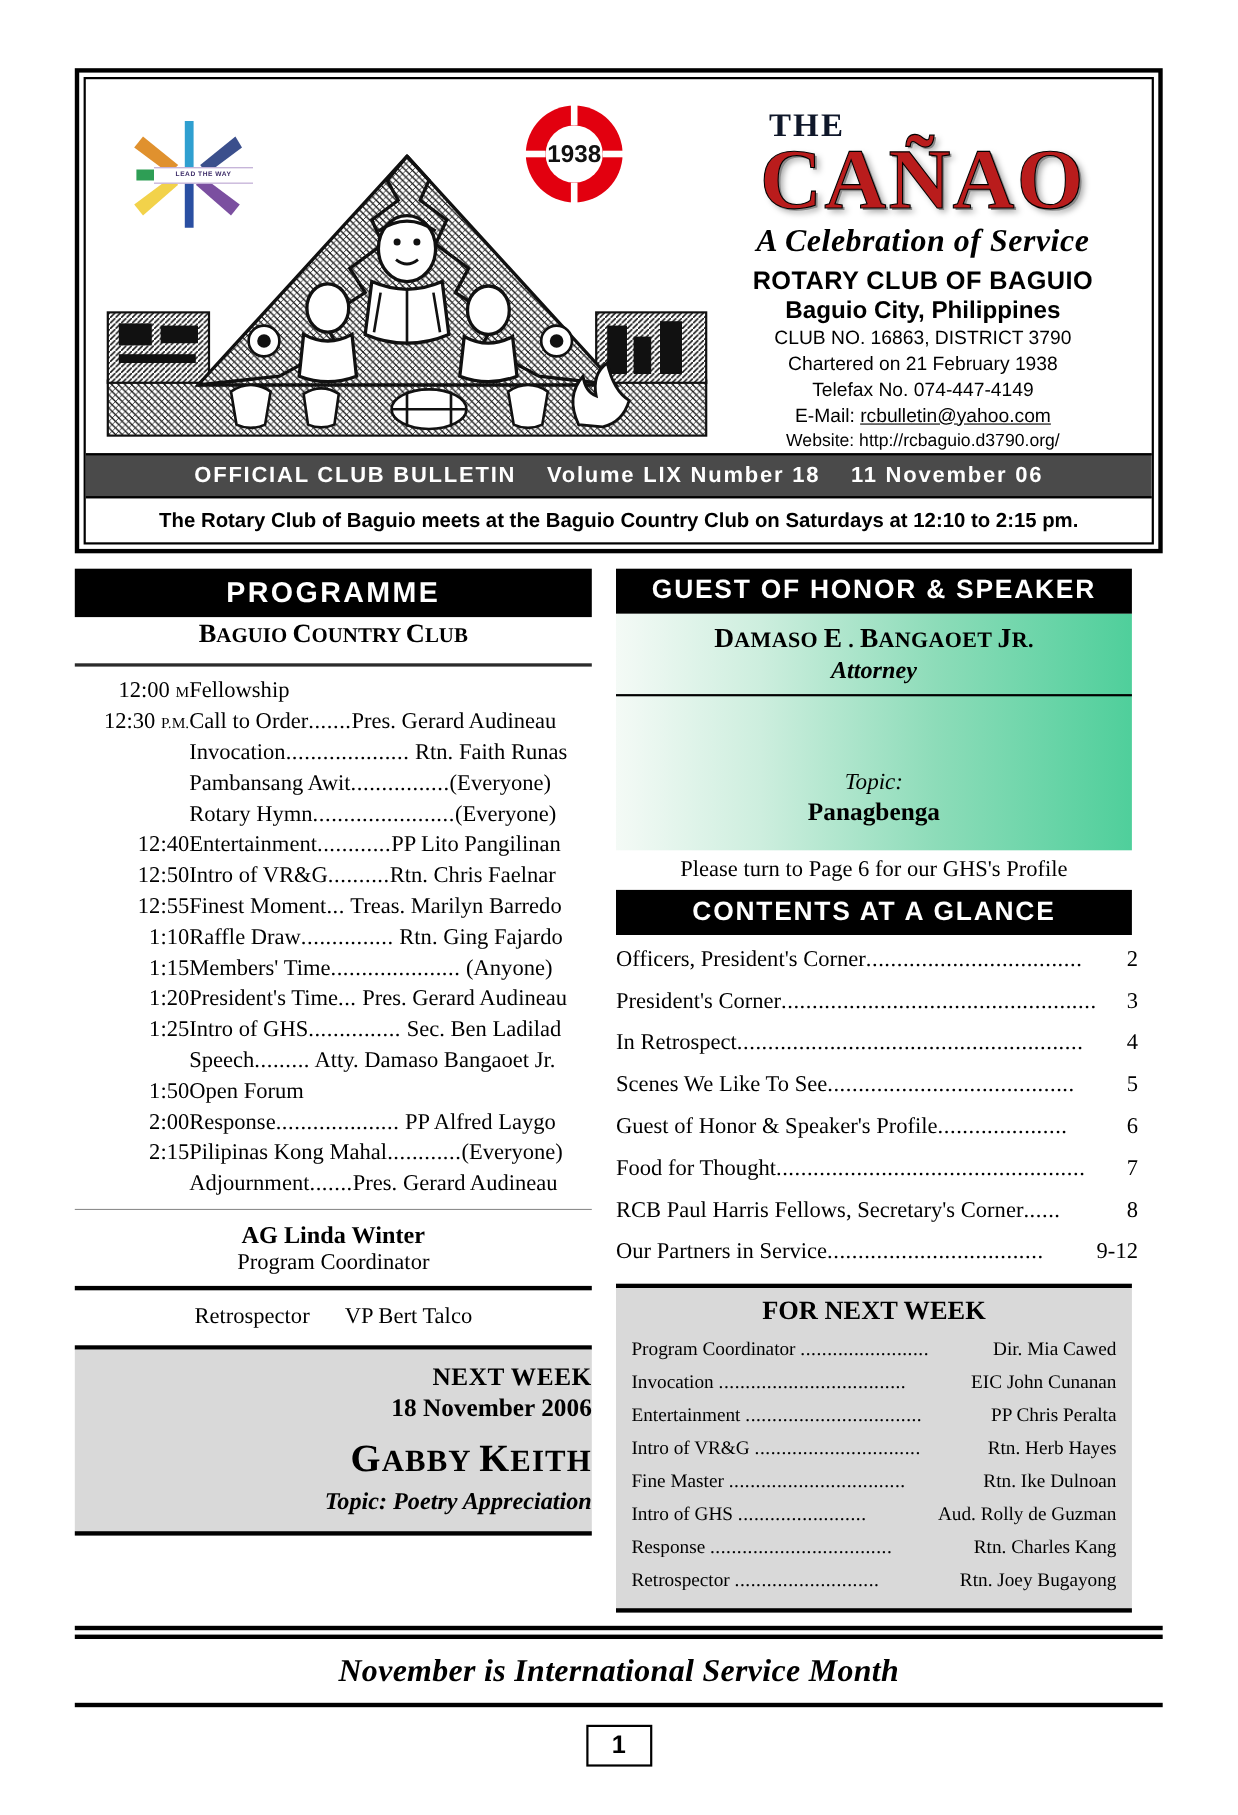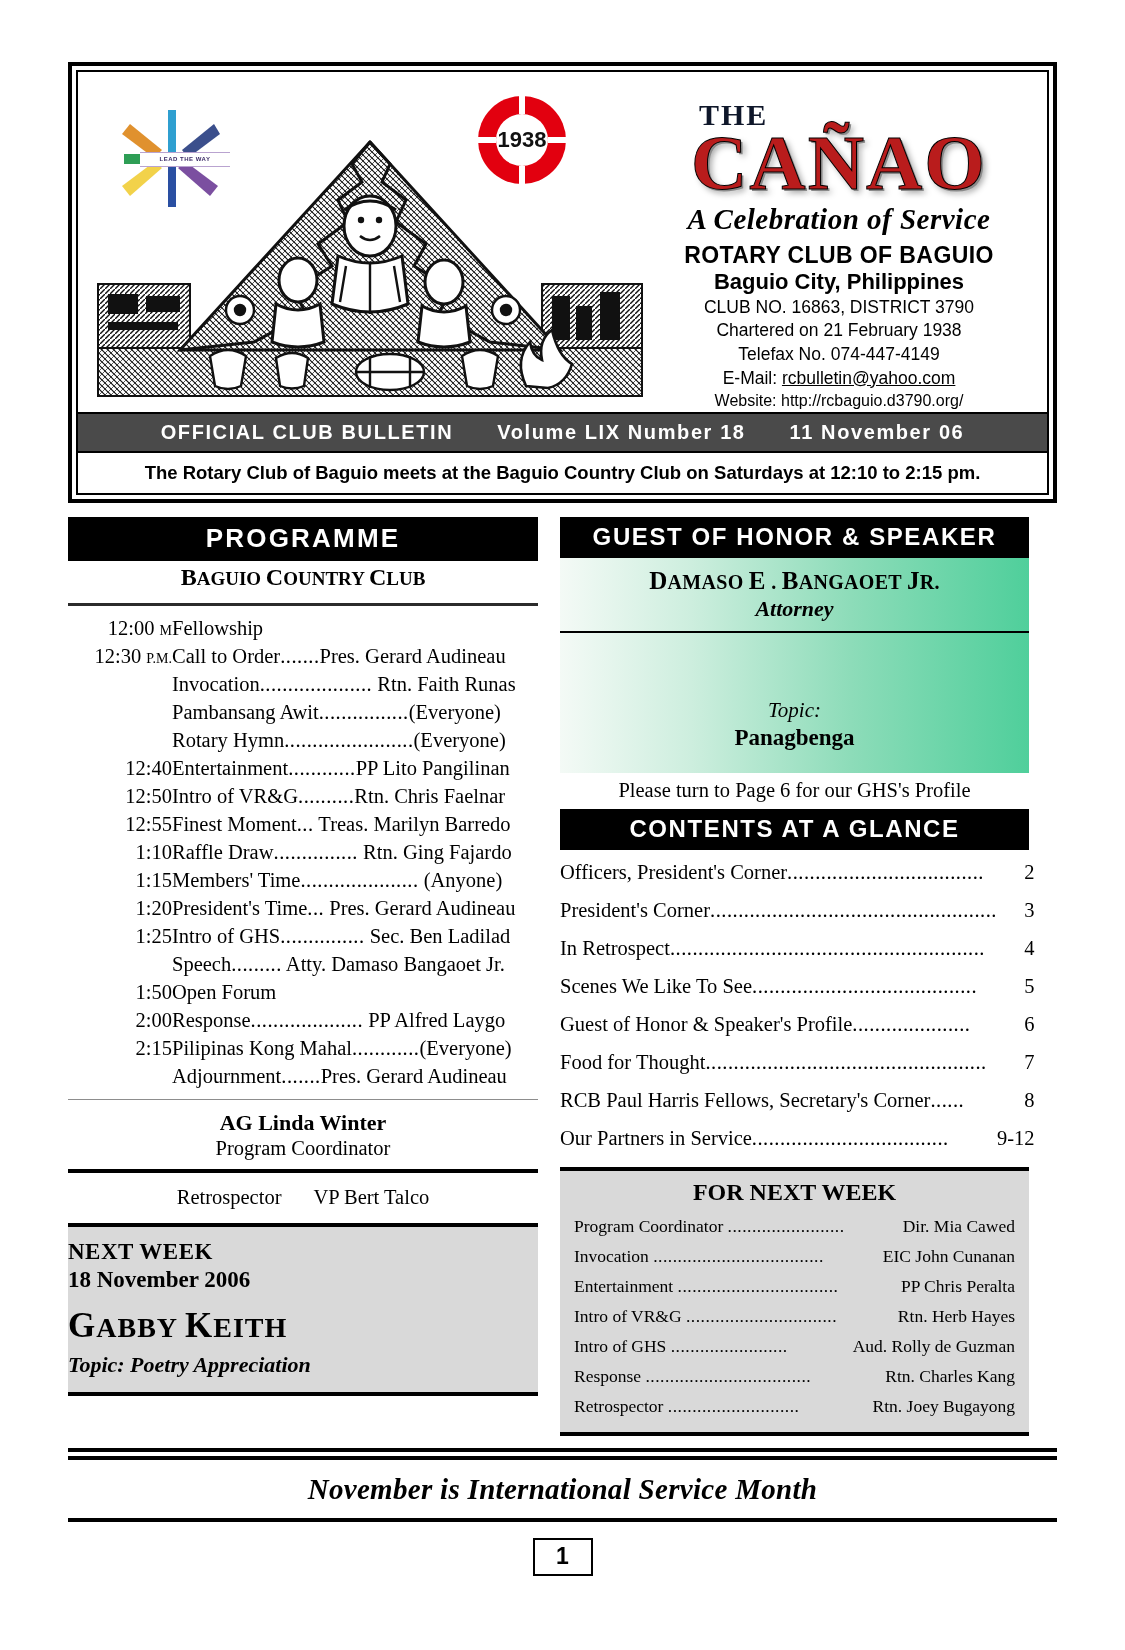--- a/index.html
+++ b/index.html
@@ -46,21 +46,21 @@
   .celebration{font-family:"Liberation Serif",serif;font-style:italic;font-weight:bold;font-size:29px;
                margin:4px 0 6px 0;letter-spacing:.5px;}
   .rc-name{font-family:"Liberation Sans",sans-serif;font-weight:bold;font-size:23px;letter-spacing:.4px;line-height:1.18;}
   .rc-city{font-family:"Liberation Sans",sans-serif;font-weight:bold;font-size:22px;line-height:1.2;}
   .rc-line{font-family:"Liberation Sans",sans-serif;font-size:17.5px;line-height:1.35;}
   .rc-line a,.rc-line .lnk{text-decoration:underline;color:#000;}
   .rc-web{font-family:"Liberation Sans",sans-serif;font-size:16px;line-height:1.35;}
 
   .bulletin-bar{background:#4a4a4a;color:#fff;font-family:"Liberation Sans",sans-serif;font-weight:bold;
                 font-size:20px;letter-spacing:1.6px;padding:7px 0 7px 0;display:flex;justify-content:center;
-                gap:44px;border-top:2px solid #000;border-bottom:2px solid #000;}
+                gap:28px;border-top:2px solid #000;border-bottom:2px solid #000;}
   .meets{font-family:"Liberation Sans",sans-serif;font-weight:bold;font-size:18.5px;text-align:center;padding:9px 6px 9px 6px;}
 
   
   .cols{display:flex;gap:22px;margin-top:14px;}
   .col-l{width:470px;}
   .col-r{width:469px;}
 
   .blackhead{background:#000;color:#fff;text-align:center;font-family:"Liberation Sans",sans-serif;
              font-weight:bold;letter-spacing:2.2px;font-size:26px;padding:6px 0 7px 0;}
   .blackhead.sm{font-size:24px;letter-spacing:1.6px;}
@@ -78,21 +78,21 @@
   td.t-time .ampm{font-size:14px;}
   td.t-item{white-space:nowrap;}
   .dots{letter-spacing:.5px;}
 
   .coord{text-align:center;margin-top:10px;}
   .coord .nm{font-weight:bold;font-size:22px;}
   .coord .ttl{font-size:20.5px;margin-top:1px;}
   .retro{text-align:center;font-size:20.5px;padding:13px 0 14px 0;}
   .retro .sp{display:inline-block;width:22px;}
 
-  .greybox{background:#d9d9d9;text-align:left;padding:12px 0 14px 0;}
+  .greybox{background:#d9d9d9;text-align:right;padding:12px 0 14px 0;}
   .nw-title{font-weight:bold;font-size:23px;letter-spacing:.5px;}
   .nw-date{font-weight:bold;font-size:23px;margin-top:2px;}
   .nw-speaker{font-weight:bold;font-size:35px;margin-top:13px;letter-spacing:1px;}
   .nw-speaker .sc{font-size:28px;}
   .nw-topic{font-style:italic;font-weight:bold;font-size:22px;margin-top:6px;}
 
   
   .ghs{background:linear-gradient(to right,#f4faf6 0%,#cdeede 28%,#8ddcb9 62%,#4fcf9b 100%);}
   .ghs-name{text-align:center;font-weight:bold;font-size:25px;padding:9px 0 0 0;letter-spacing:.3px;}
   .ghs-name .sc{font-size:20px;}
@@ -427,20 +427,24 @@
               </tr>
               <tr>
                 <td>Entertainment <span class="dots">.................................</span></td>
                 <td style="text-align: right;">PP Chris Peralta</td>
               </tr>
               <tr>
                 <td>Intro of VR&amp;G <span class="dots">...............................</span></td>
                 <td style="text-align: right;">Rtn. Herb Hayes</td>
               </tr>
               <tr>
+                <td>Fine Master <span class="dots">.................................</span></td>
+                <td style="text-align: right;">Rtn. Ike Dulnoan</td>
+              </tr>
+              <tr>
                 <td>Intro of GHS <span class="dots">........................</span></td>
                 <td style="text-align: right;">Aud. Rolly de Guzman</td>
               </tr>
               <tr>
                 <td>Response <span class="dots">..................................</span></td>
                 <td style="text-align: right;">Rtn. Charles Kang</td>
               </tr>
               <tr>
                 <td>Retrospector <span class="dots">...........................</span></td>
                 <td style="text-align: right;">Rtn. Joey Bugayong</td>

